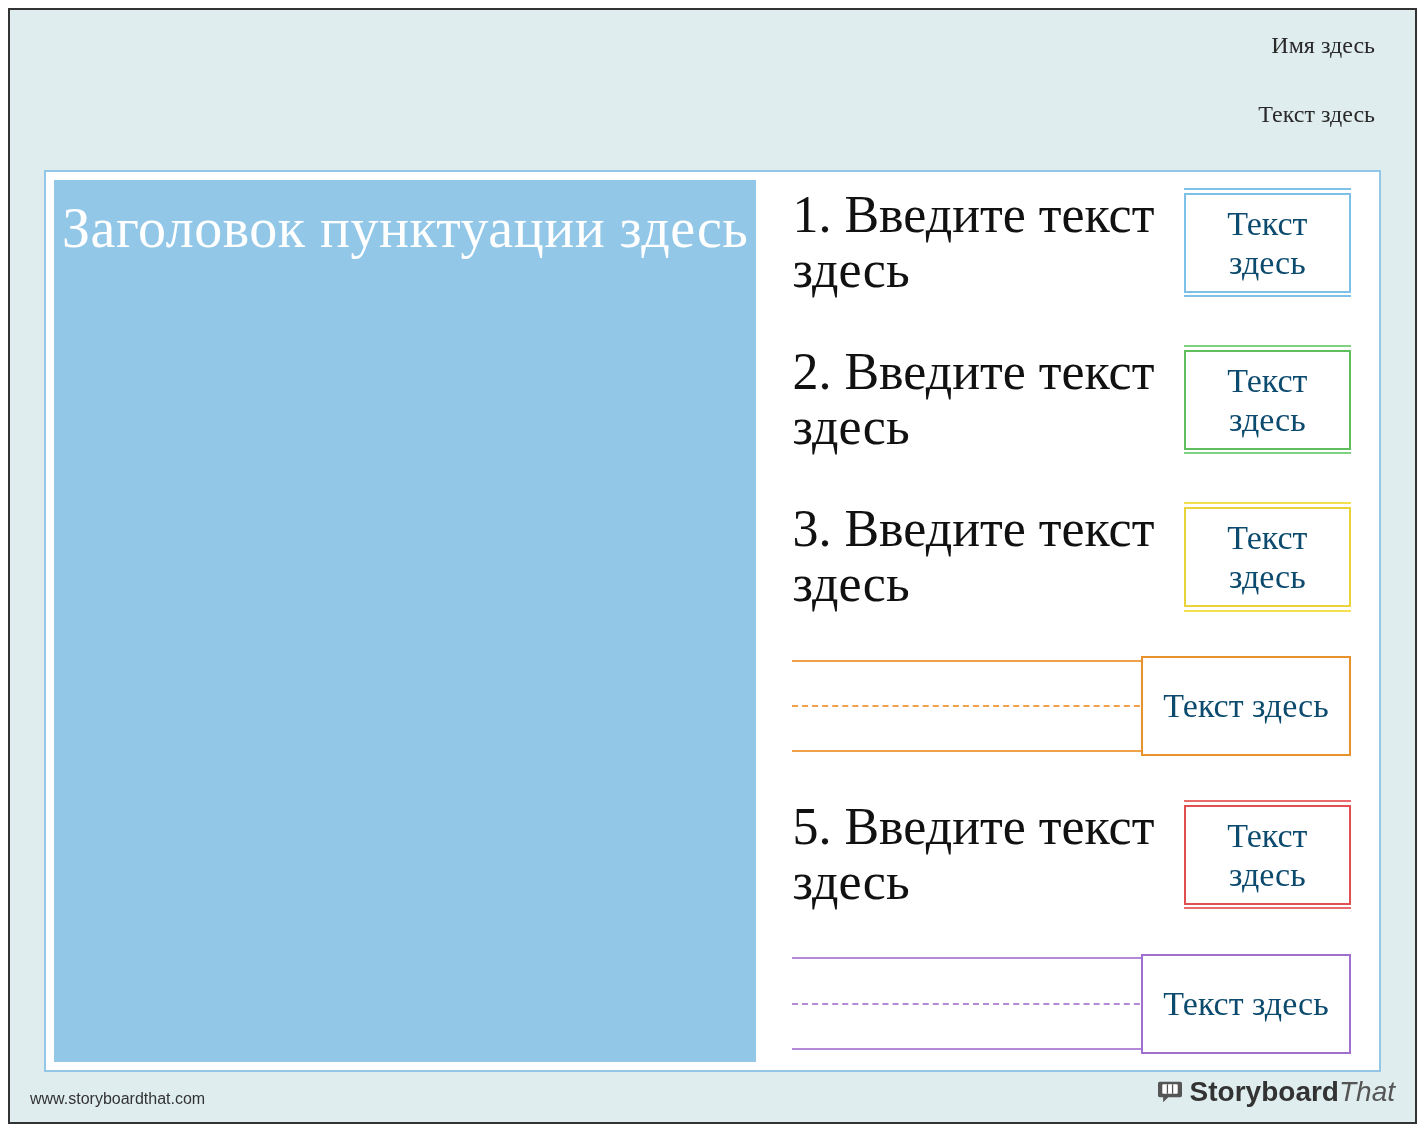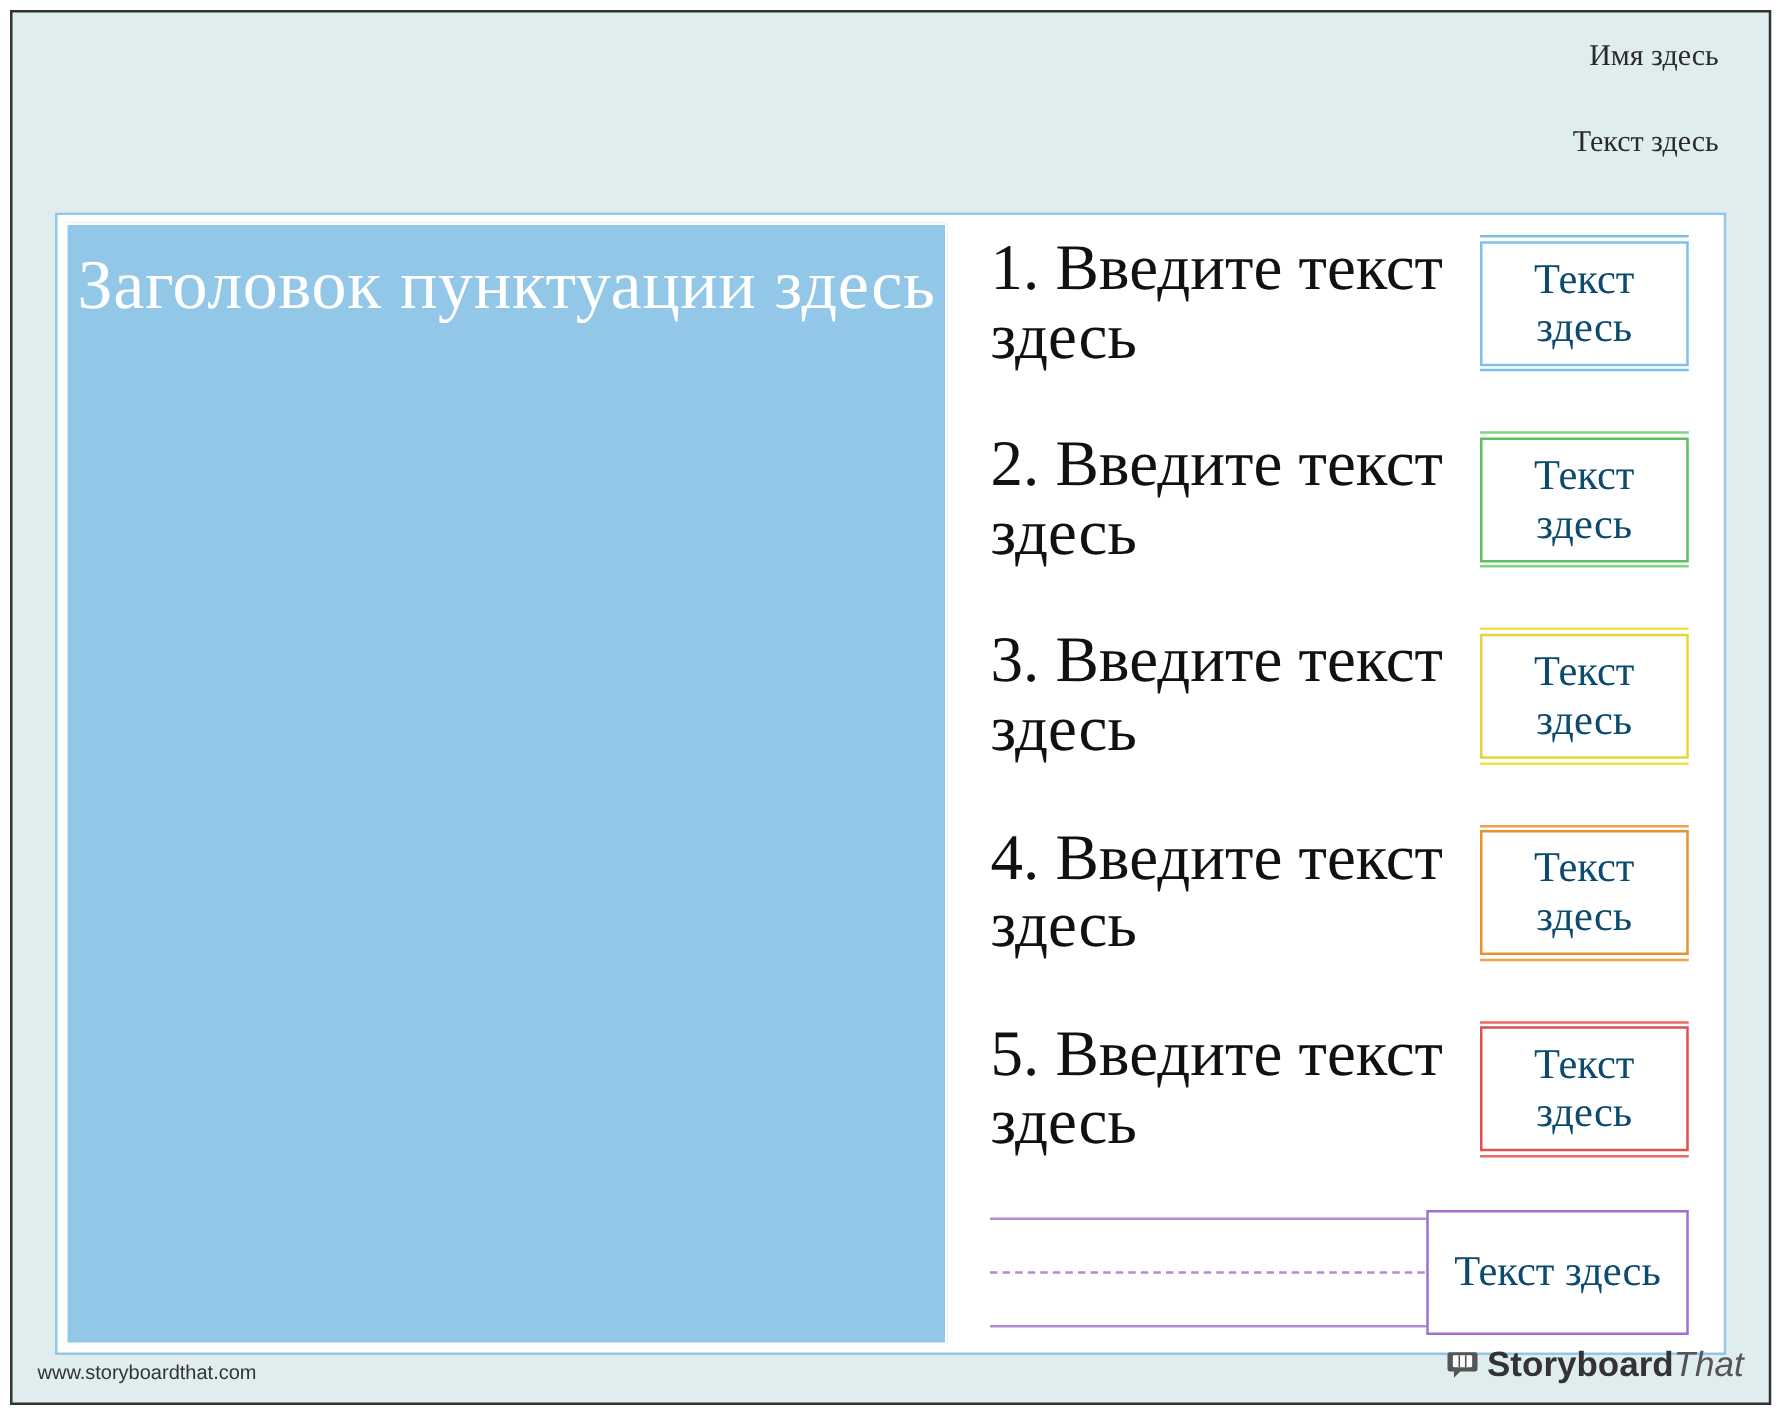--- a/index.html
+++ b/index.html
@@ -177,21 +177,20 @@
           <div class="line mid"></div>
           <div class="line bot"></div>
           <div class="row-text">3. Введите текст здесь</div>
           <div class="dash-gap"></div>
           <div class="row-box">Текст здесь</div>
         </div>
         <div class="row c-orange">
           <div class="line top"></div>
           <div class="line mid"></div>
           <div class="line bot"></div>
-          <div class="row-text">4. Введите текст здесь</div>
           <div class="dash-gap"></div>
           <div class="row-box">Текст здесь</div>
         </div>
         <div class="row c-red">
           <div class="line top"></div>
           <div class="line mid"></div>
           <div class="line bot"></div>
           <div class="row-text">5. Введите текст здесь</div>
           <div class="dash-gap"></div>
           <div class="row-box">Текст здесь</div>

